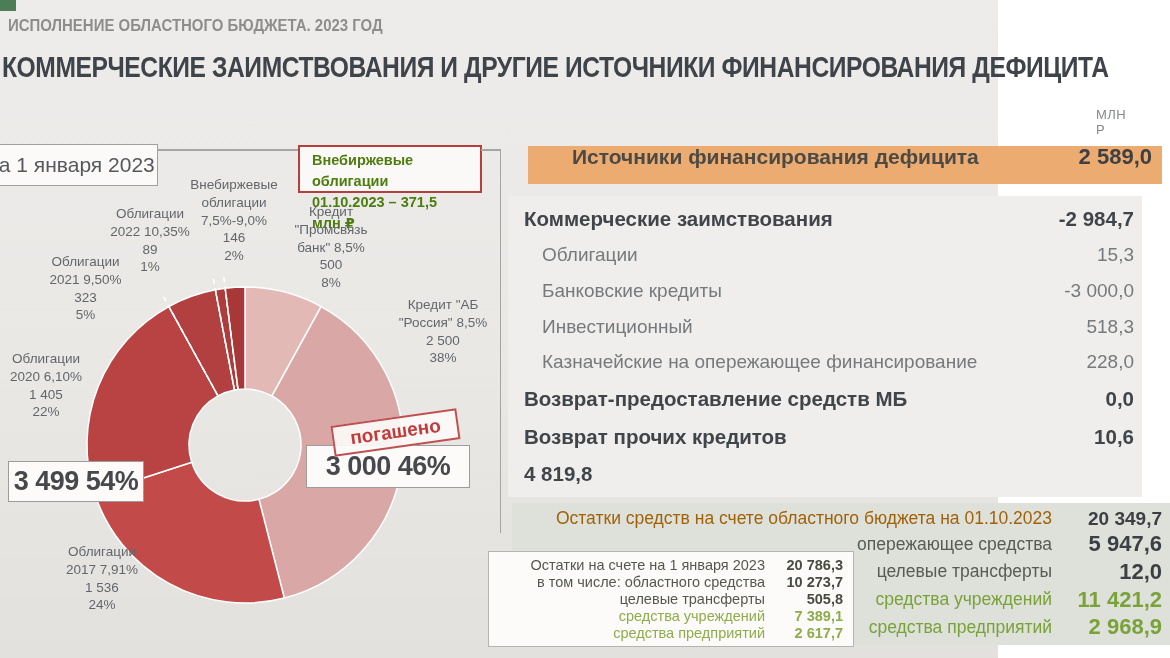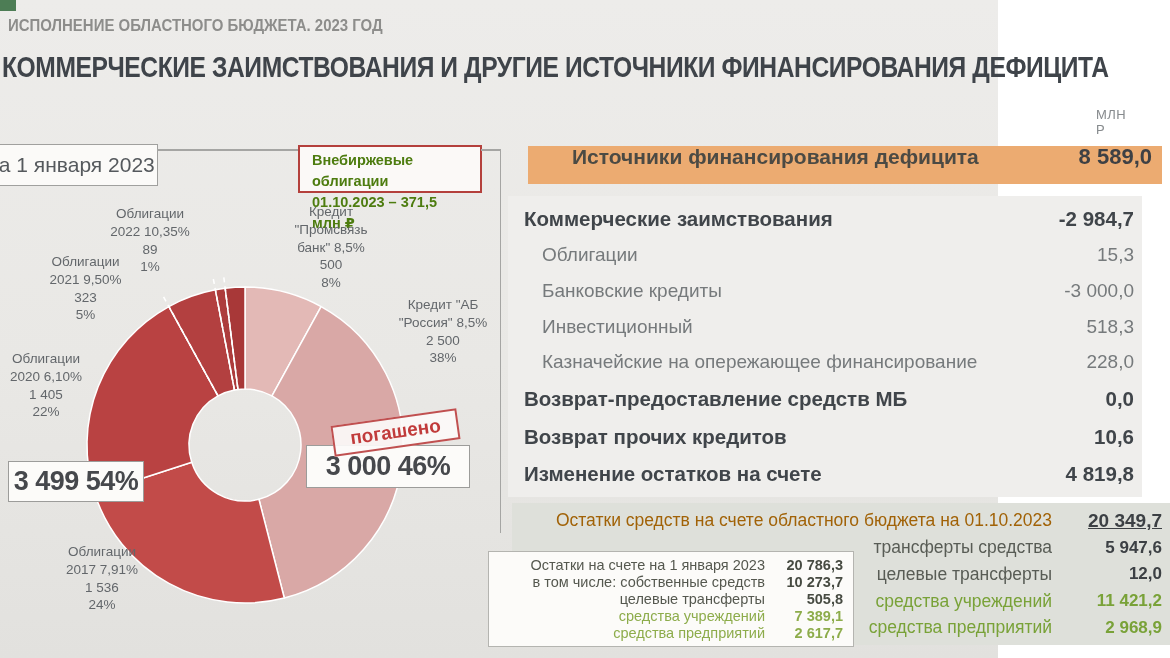--- a/index.html
+++ b/index.html
@@ -66,23 +66,23 @@
             padding:0 8px 0 16px; }
   .mt-row.bold .mt-label, .mt-row.bold .mt-value { font-size:20.5px; font-weight:bold; color:#40454a; }
   .mt-row.sub  .mt-label { padding-left:18px; }
   .mt-row.sub  .mt-label, .mt-row.sub .mt-value { font-size:19px; color:#767a7c; }
 
   #balance-strip { left:512px; top:503px; width:658px; height:142px; background:#dee0da;
                    display:flex; flex-direction:column; justify-content:space-around;
                    padding:4px 8px 4px 6px; }
   .bs-row { display:flex; align-items:center; }
   .bs-label { flex:1; text-align:right; font-size:17.5px; color:#585c55; padding-right:14px; }
-  .bs-value { width:96px; text-align:right; font-size:17px; font-weight:bold; color:#3c4044; }
+  .bs-value { width:96px; text-align:right; font-size:22px; font-weight:bold; color:#3c4044; }
   .bs-row.head .bs-label { font-size:17.5px; color:#a16207; }
-  .bs-row.head .bs-value { font-size:19px;text-decoration:underline; }
+  .bs-row.head .bs-value { font-size:19px; }
   .bs-row.green .bs-label, .bs-row.green .bs-value { color:#79a238; }
 
   #jan-box { left:488px; top:551px; width:366px; height:96px; background:#fcfbf9;
              border:1.5px solid #b4b4b0; display:flex; flex-direction:column;
              justify-content:space-around; padding:4px 10px 4px 8px; z-index:5; }
   .jb-row { display:flex; align-items:center;justify-content:flex-end; }
   .jb-label { flex:1; text-align:right; font-size:14.5px; color:#55584f; padding-right:12px; }
   .jb-value { width:66px; text-align:right; font-size:14.5px; font-weight:600; color:#474b42; }
   .jb-row.green .jb-label, .jb-row.green .jb-value { color:#8dac4b; }
 </style>
@@ -114,20 +114,25 @@
         <line x1="143.02179425030394" y1="120.92682591754364" x2="88.1018754027084" y2="21.027864392543194" stroke="#ffffff" stroke-width="1.5" stroke-dasharray="5 4"></line>
         <line x1="159.5066463831994" y1="114.99191395919343" x2="138.14517652042682" y2="3.011167376122927" stroke="#ffffff" stroke-width="1.5" stroke-dasharray="5 4"></line>
         <line x1="162.98133892039894" y1="114.44157672638924" x2="148.6933502940682" y2="1.3405007765387893" stroke="#ffffff" stroke-width="1.5" stroke-dasharray="5 4"></line>
       </svg>
   </div>
 
   <div class="abs pie-label" id="lbl-2022">Облигации
 2022 10,35%
 89
 1%</div>
+  <div class="abs pie-label" id="lbl-vneb">Внебиржевые
+облигации
+7,5%-9,0%
+146
+2%</div>
   <div class="abs pie-label" id="lbl-prom">Кредит
 "Промсвязь
 банк" 8,5%
 500
 8%</div>
   <div class="abs pie-label" id="lbl-2021">Облигации
 2021 9,50%
 323
 5%</div>
   <div class="abs pie-label" id="lbl-ross">Кредит "АБ
@@ -144,21 +149,21 @@
 24%</div>
 
   <div class="abs total-box" id="box-3499">3 499 54%</div>
   <div class="abs total-box" id="box-3000">3 000 46%</div>
   <div class="abs" id="stamp">погашено</div>
 
   <div class="abs" id="units">МЛН Р</div>
 
   <div class="abs" id="orange-bar">
     <span class="ob-label">Источники финансирования дефицита</span>
-    <span class="ob-value">8 589,0</span>
+    <span class="ob-value">2 589,0</span>
   </div>
 
   <div class="abs" id="main-table">
     <div class="mt-row bold">
       <span class="mt-label">Коммерческие заимствования</span>
       <span class="mt-value">-2 984,7</span>
     </div>
     <div class="mt-row sub">
       <span class="mt-label">Облигации</span>
       <span class="mt-value">15,3</span>
@@ -177,32 +182,31 @@
     </div>
     <div class="mt-row bold">
       <span class="mt-label">Возврат-предоставление средств МБ</span>
       <span class="mt-value">0,0</span>
     </div>
     <div class="mt-row bold">
       <span class="mt-label">Возврат прочих кредитов</span>
       <span class="mt-value">10,6</span>
     </div>
     <div class="mt-row bold">
-      <span class="mt-label">Изменение остатков на счете</span>
       <span class="mt-value">4 819,8</span>
     </div>
   </div>
 
   <div class="abs" id="balance-strip">
     <div class="bs-row head">
       <span class="bs-label">Остатки средств на счете областного бюджета на 01.10.2023</span>
       <span class="bs-value">20 349,7</span>
     </div>
     <div class="bs-row">
-      <span class="bs-label">трансферты средства</span>
+      <span class="bs-label">опережающее средства</span>
       <span class="bs-value">5 947,6</span>
     </div>
     <div class="bs-row">
       <span class="bs-label">целевые трансферты</span>
       <span class="bs-value">12,0</span>
     </div>
     <div class="bs-row green">
       <span class="bs-label">средства учреждений</span>
       <span class="bs-value">11 421,2</span>
     </div>
@@ -211,21 +215,21 @@
       <span class="bs-value">2 968,9</span>
     </div>
   </div>
 
   <div class="abs" id="jan-box">
     <div class="jb-row">
       <span class="jb-label">Остатки на счете на 1 января 2023</span>
       <span class="jb-value">20 786,3</span>
     </div>
     <div class="jb-row">
-      <span class="jb-label">в том числе: собственные средств</span>
+      <span class="jb-label">в том числе: областного средства</span>
       <span class="jb-value">10 273,7</span>
     </div>
     <div class="jb-row">
       <span class="jb-label">целевые трансферты</span>
       <span class="jb-value">505,8</span>
     </div>
     <div class="jb-row green">
       <span class="jb-label">средства учреждений</span>
       <span class="jb-value">7 389,1</span>
     </div>

